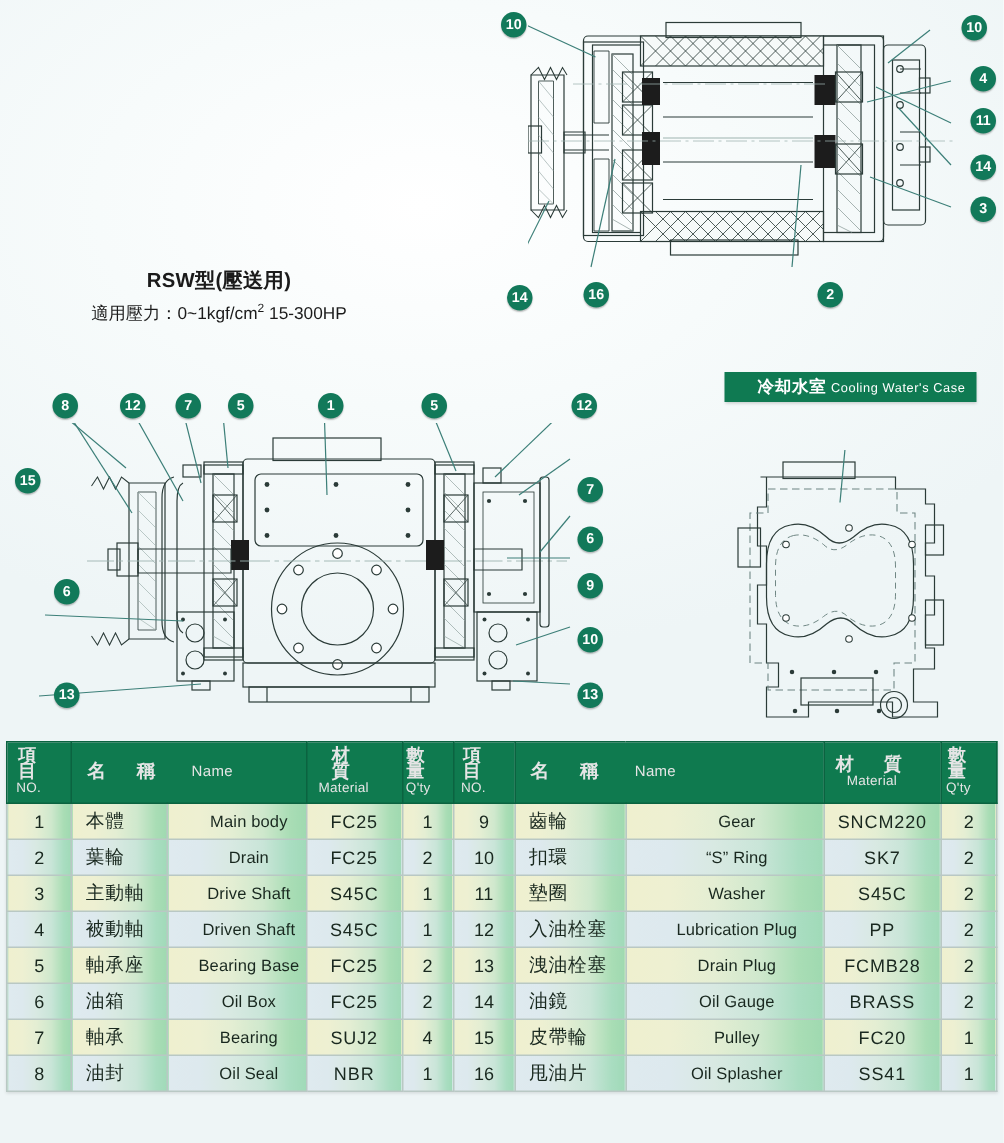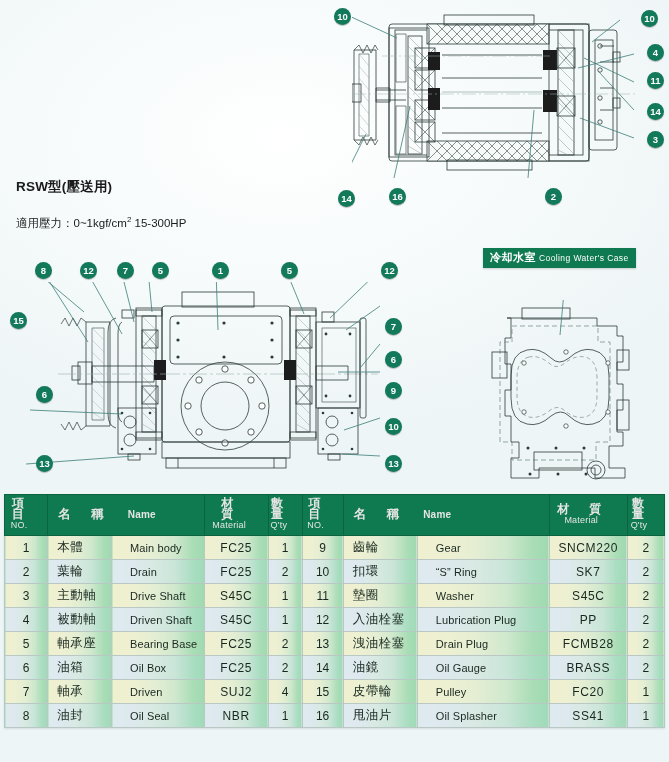--- a/index.html
+++ b/index.html
@@ -9,30 +9,30 @@
       radial-gradient(ellipse 480px 300px at 42% 18%, #ffffff 0%, #f7fbfb 45%, #eef5f6 100%),
       linear-gradient(135deg,#e9f3f4 0%,#f8fcfc 35%,#ffffff 60%,#eef6f6 100%);
     font-family:"Liberation Sans","DejaVu Sans",sans-serif;
     overflow:hidden;position:relative;
     -webkit-font-smoothing:antialiased;
   }
   .stage{position:absolute;inset:0;}
   .abs{position:absolute;}
 
   
-  #title-block{left:16px;top:178px;width:260px;}
+  #title-block{left:16px;top:178px;width:260px;text-align:center;}
   #title-block .t1{font-size:13.5px;font-weight:bold;color:#1b1b1b;letter-spacing:.2px;line-height:17px;}
-  #title-block .t2{font-size:11.5px;color:#1b1b1b;line-height:17px;margin-top:16px;white-space:nowrap;}
+  #title-block .t2{font-size:11.5px;color:#1b1b1b;line-height:17px;margin-top:2px;white-space:nowrap;}
   #title-block .t2 sup{font-size:8px;vertical-align:super;}
 
   
   #cooling-label{
     left:483px;top:248px;
     background:#0f7a52;color:#ffffff;
-    padding:2px 7px 3px 7px;
+    padding:2px 7px 3px 22px;
     font-size:9.5px;white-space:nowrap;
     box-shadow:0 1px 2px rgba(0,0,0,.18);
   }
   #cooling-label .cn{font-size:11px;font-weight:bold;letter-spacing:.5px;}
   #cooling-label .en{font-size:8.5px;letter-spacing:.4px;margin-left:3px;}
 
   
   .callout{
     width:17px;height:17px;border-radius:50%;
     background:#12795a;color:#fff;
@@ -59,35 +59,35 @@
     padding:3px 16px 4px 2px;
     font-weight:bold;vertical-align:middle;
     line-height:11px;
   }
   #parts-table th .cn{display:block;font-size:12px;letter-spacing:2px;}
   #parts-table th .cn.sp{letter-spacing:4px;}
   #parts-table th .en{display:block;font-size:9px;font-weight:normal;letter-spacing:.2px;}
   #parts-table th.h-name{text-align:left;padding-left:10px;}
   #parts-table th.h-name .inner{display:flex;align-items:flex-end;gap:20px;}
   #parts-table th.h-name .inner .cn{display:inline-block;font-size:12.5px;letter-spacing:4px;}
-  #parts-table th.h-name .inner .en{display:inline-block;font-size:10px;font-weight:bold;letter-spacing:.2px;}
+  #parts-table th.h-name .inner .en{display:inline-block;font-size:10px;font-weight:normal;letter-spacing:.2px;}
 
   #parts-table td{
     border:1px solid #b9c8c4;
     height:23px;
     font-size:12px;color:#19281f;
     text-align:center;vertical-align:middle;
     padding:0 2px;
   }
   #parts-table td.cn-name{
     text-align:left;padding-left:9px;
     font-size:12.5px;letter-spacing:.5px;white-space:nowrap;margin-top:28px;
   }
   #parts-table td.en-name{
-    text-align:left;padding-left:18px;
+    text-align:center;padding-left:18px;
     font-size:11px;letter-spacing:.1px;white-space:nowrap;
   }
   #parts-table td.mat{font-size:12px;letter-spacing:.6px;}
   
   tr.odd td{background:linear-gradient(to right,#eff0cf 0%,#eef0d2 22%,#e4eed3 45%,#cfe8cd 68%,#a9ddb5 88%,#9fd9b0 100%);}
   tr.even td{background:linear-gradient(to right,#dfeaef 0%,#dde9ee 22%,#d8e9e2 45%,#c9e5d8 68%,#a9ddc1 88%,#a0dab8 100%);}
 
   #table-note{
     position:absolute;left:34px;top:745px;
     font-size:10.5px;color:#2c2c2c;letter-spacing:.4px;
@@ -561,21 +561,21 @@
           <td>2</td>
           <td>14</td>
           <td class="cn-name">油鏡</td>
           <td class="en-name">Oil Gauge</td>
           <td class="mat">BRASS</td>
           <td>2</td>
         </tr>
         <tr class="odd">
           <td>7</td>
           <td class="cn-name">軸承</td>
-          <td class="en-name">Driven</td>
+          <td class="en-name">Bearing</td>
           <td class="mat">SUJ2</td>
           <td>4</td>
           <td>15</td>
           <td class="cn-name">皮帶輪</td>
           <td class="en-name">Pulley</td>
           <td class="mat">FC20</td>
           <td>1</td>
         </tr>
         <tr class="even">
           <td>8</td>

